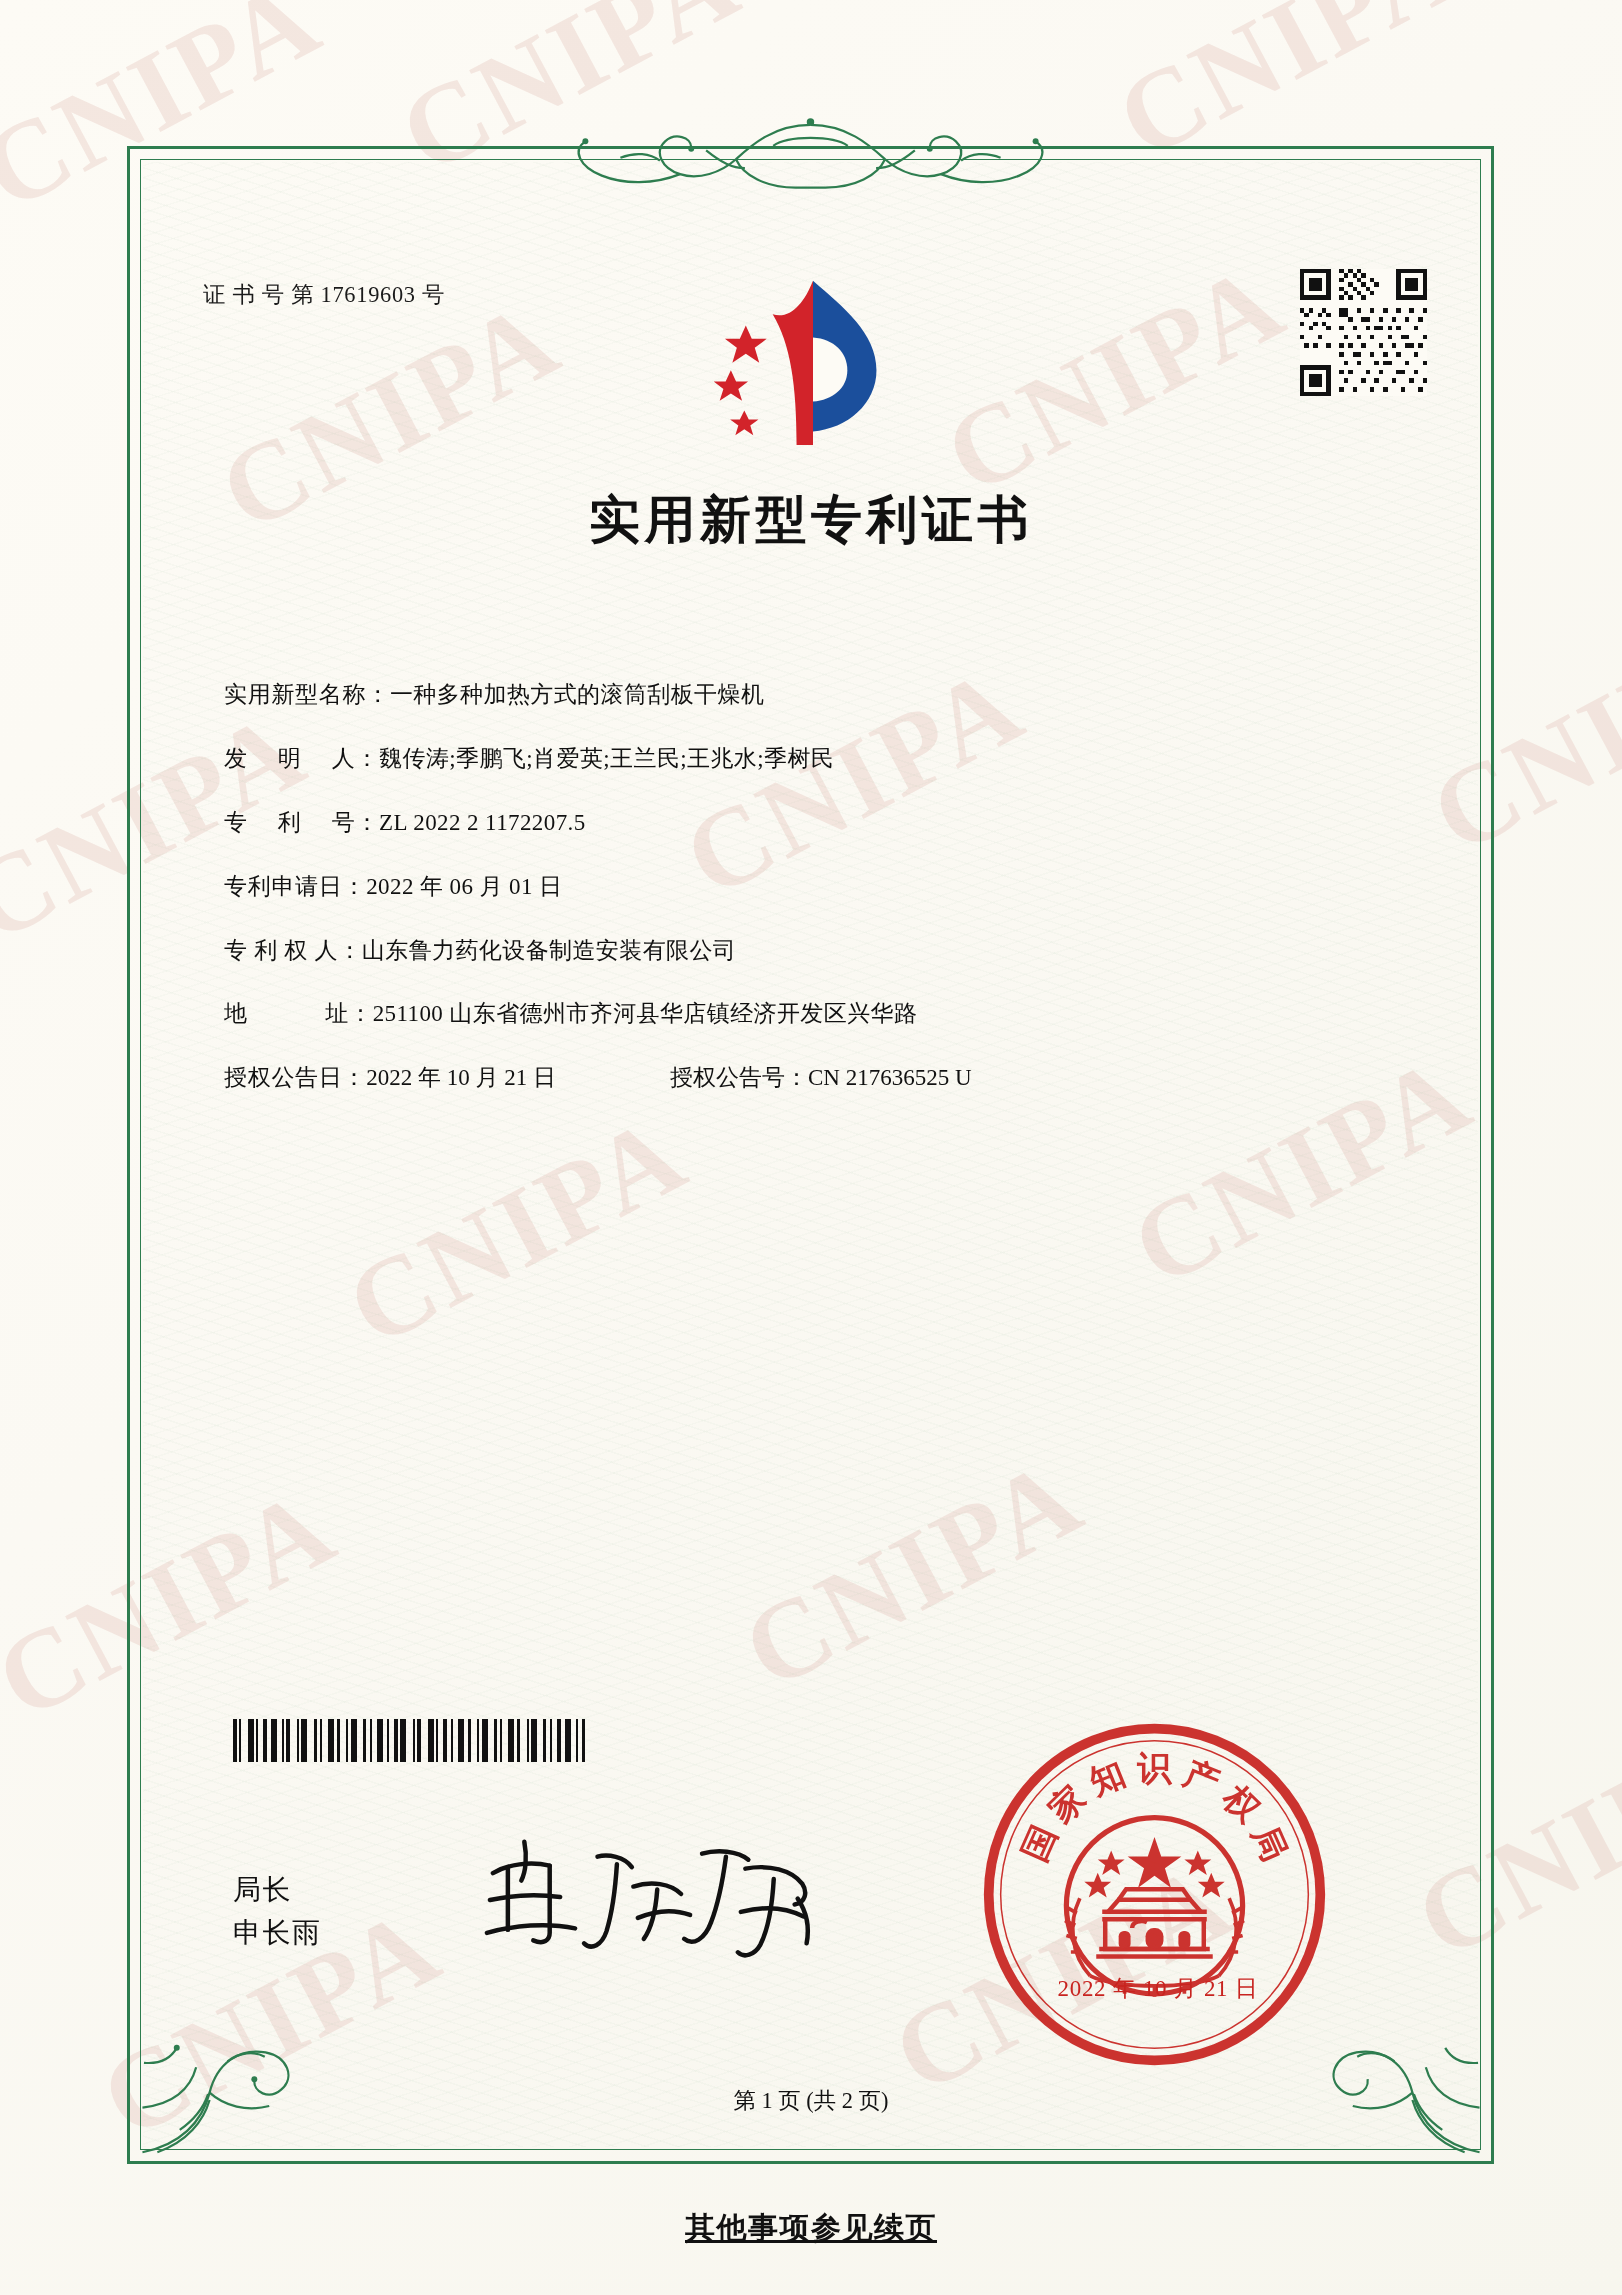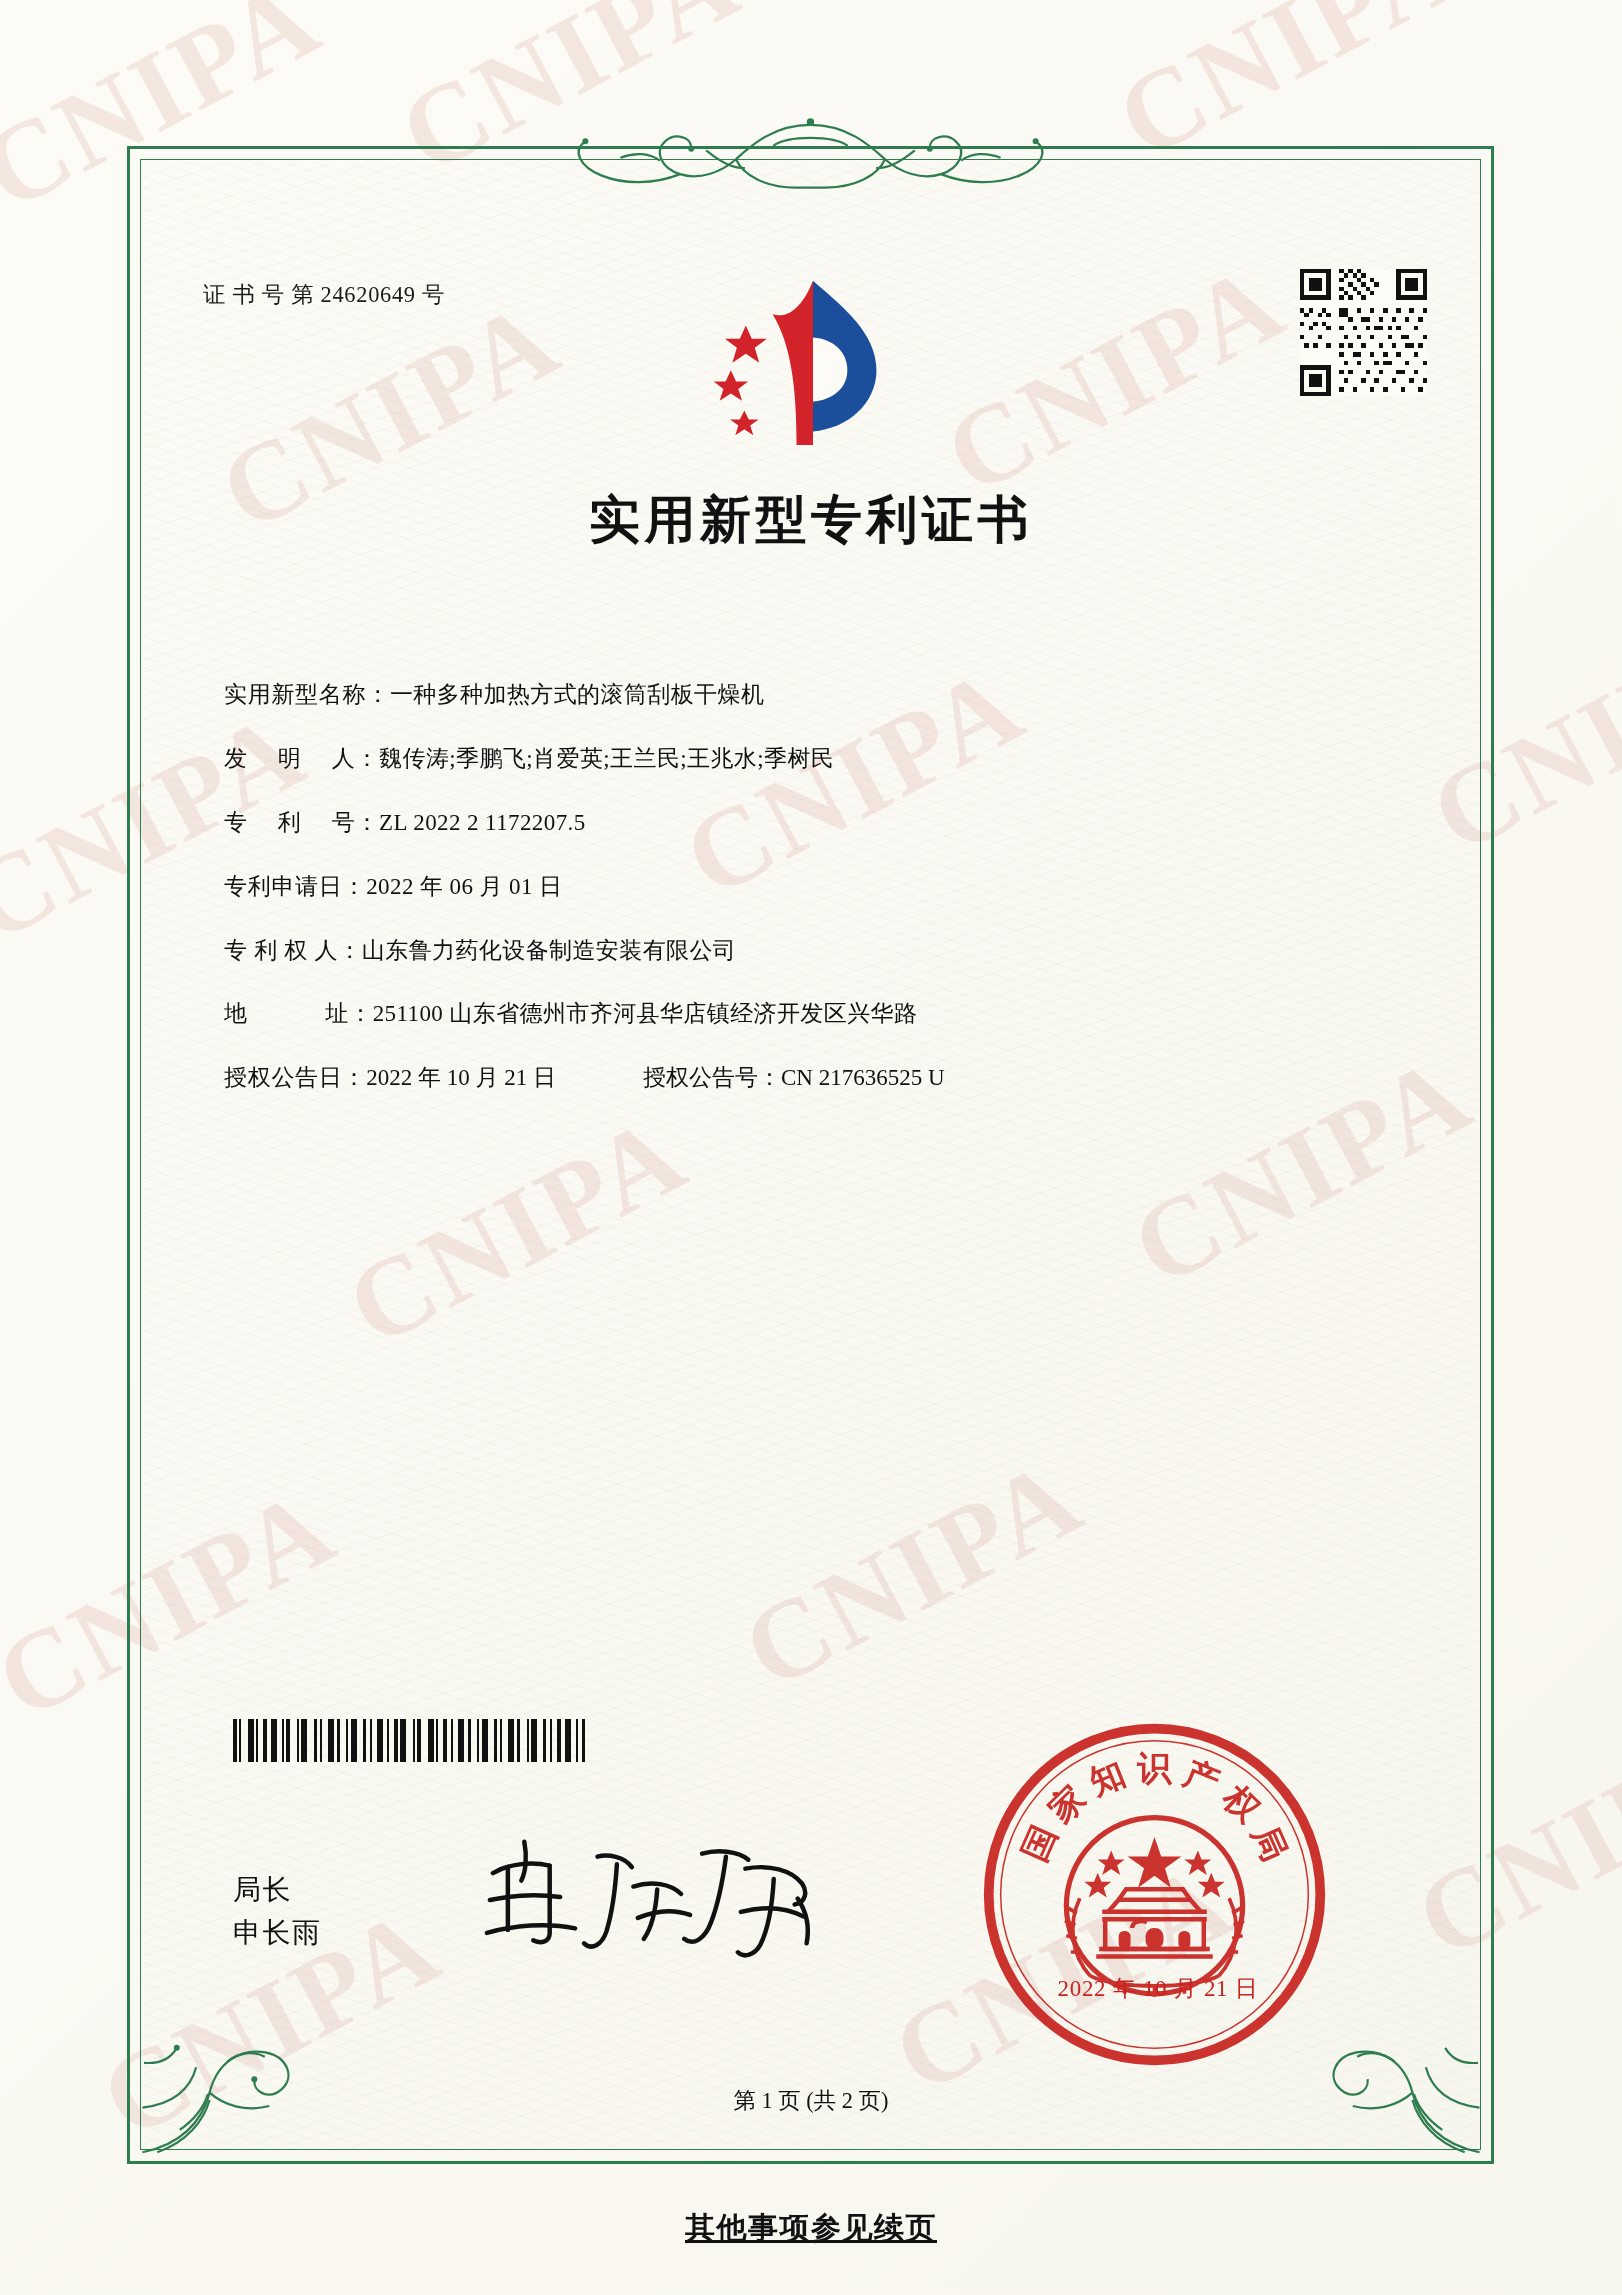--- a/index.html
+++ b/index.html
@@ -138,21 +138,21 @@
     flex: 0 0 auto;
     white-space: pre;
     letter-spacing: 0.7px;
   }
   .fvalue {
     flex: 1 1 auto;
     letter-spacing: 0.4px;
   }
   .frow.split { margin-bottom: 33px; align-items: flex-end; }
   .fsecond-label {
-    margin-left: 87px;
+    margin-left: 114px;
     white-space: pre;
   }
 
   
   .paras {
     position: absolute;
     left: 224px;
     top: 1323px;
     width: 1173px;
     font-size: 23px;
@@ -310,21 +310,21 @@
       <path d="M10 240 C60 230 90 200 100 160 C110 120 140 100 175 106 C205 112 215 140 196 156 C180 170 158 160 160 142"></path>
       <path d="M10 180 C50 176 74 156 82 126"></path>
       <path d="M30 240 C70 226 92 198 100 170"></path>
       <path d="M100 160 C120 178 150 186 180 178"></path>
       <path d="M60 210 C80 196 92 180 98 162"></path>
       <path d="M124 118 C140 106 160 104 174 112"></path>
       <path d="M12 120 C34 122 48 114 56 100"></path>
     </g>
   </svg>
 
-  <div class="cert-no">证 书 号 第 24620649 号</div>
+  <div class="cert-no">证 书 号 第 17619603 号</div>
 
   <svg class="logo" viewBox="0 0 300 250">
     <path d="M150 10 L150 230 L128 230 C128 150 120 95 96 55 C120 62 138 40 150 10 Z" fill="#d2232a"></path>
     <path d="M150 10 C190 45 235 80 235 130 C235 175 196 208 150 212 L150 10 Z" fill="#1b4f9c"></path>
     <path d="M150 86 C178 88 196 106 196 130 C196 154 176 170 150 172 Z" fill="#fdfbf5"></path>
     <g fill="#d2232a">
       <polygon points="60,70 68,88 88,88 72,100 78,120 60,108 42,120 48,100 32,88 52,88"></polygon>
       <polygon points="40,130 47,145 63,145 50,155 55,171 40,161 25,171 30,155 17,145 33,145"></polygon>
       <polygon points="58,184 64,196 77,196 66,204 70,217 58,209 46,217 50,204 39,196 52,196"></polygon>
     </g>

